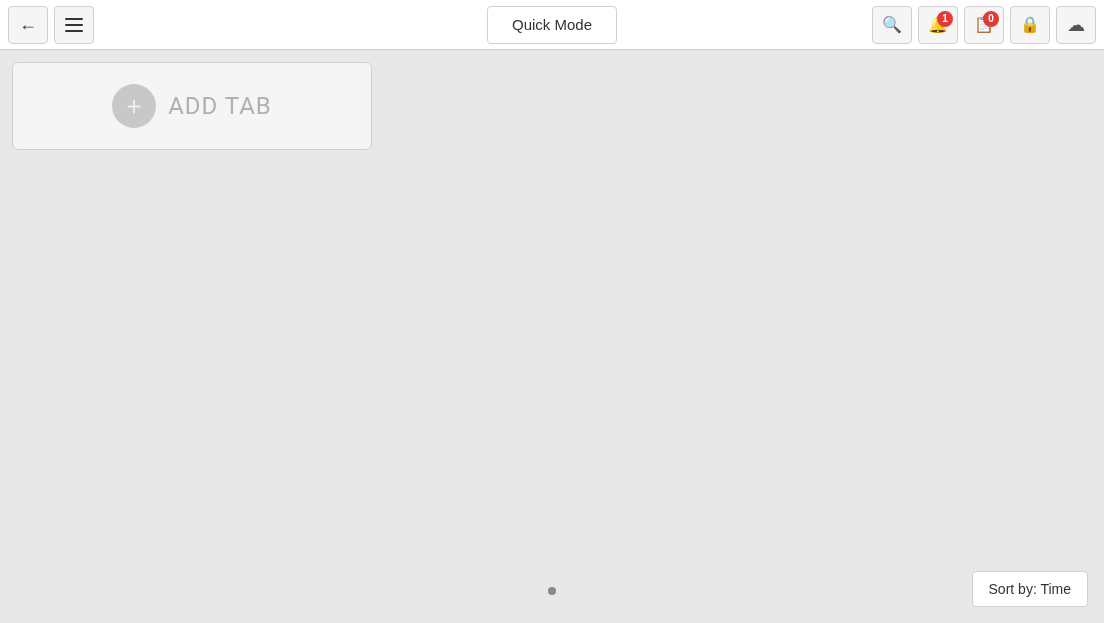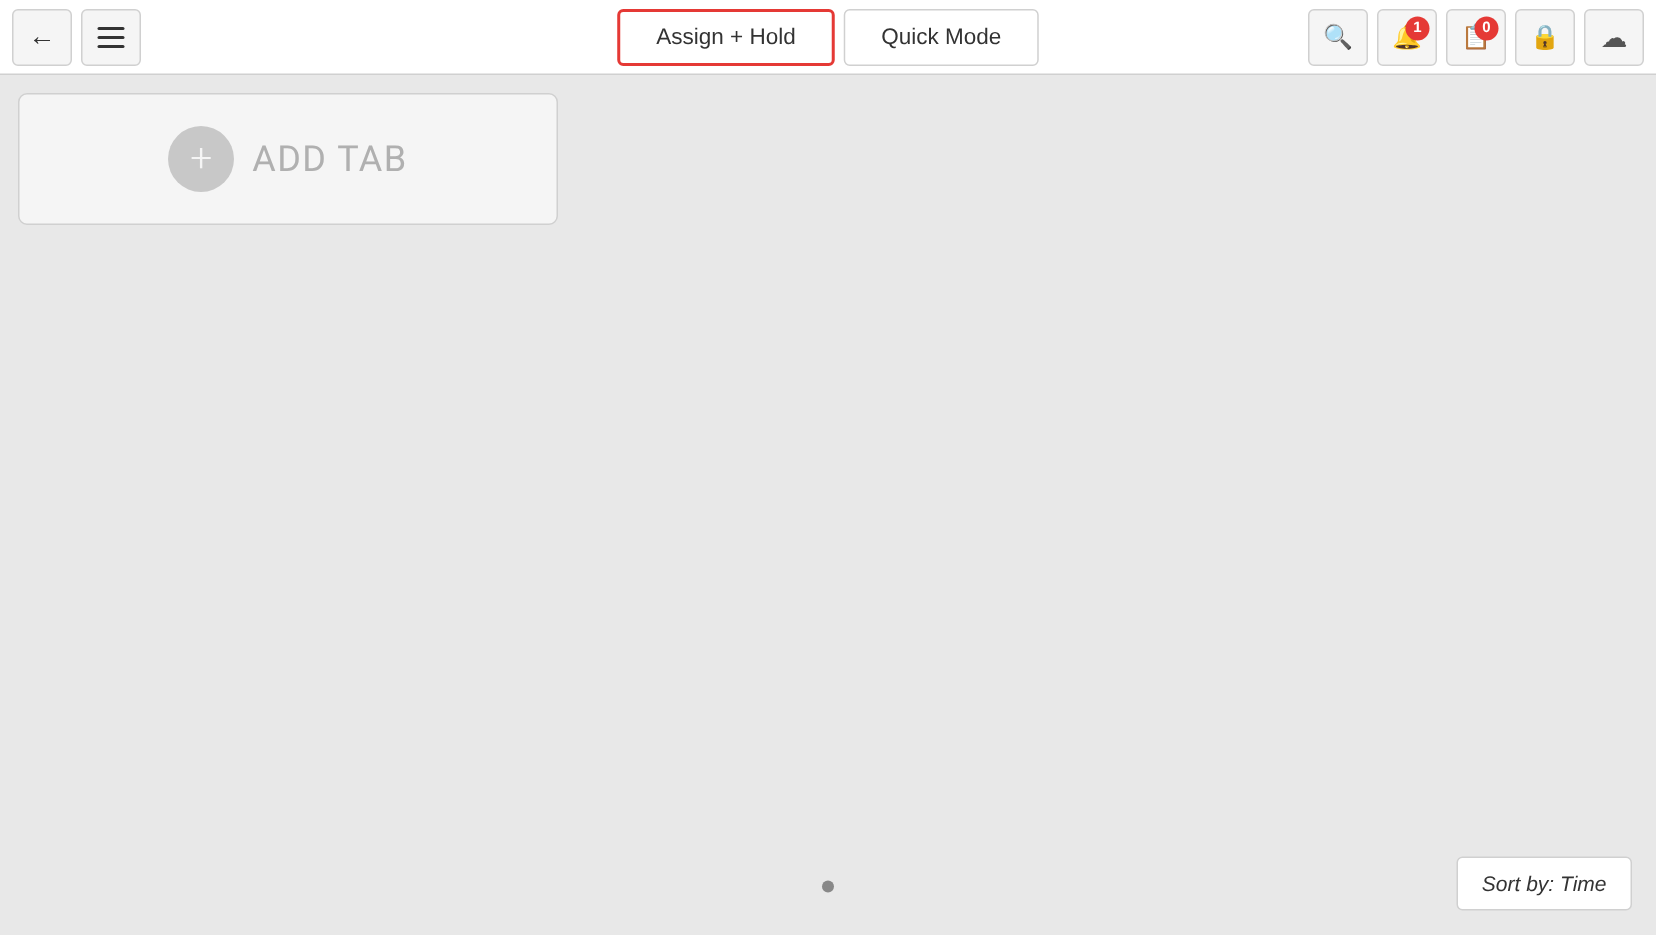--- a/index.html
+++ b/index.html
@@ -183,21 +183,20 @@
       padding: 0 16px;
       background: #ffffff;
       border: 1px solid #d0d0d0;
       border-radius: 4px;
       font-size: 14px;
       color: #333;
       cursor: pointer;
       display: flex;
       align-items: center;
       justify-content: center;
-      font-style: italic;
     }
 
     
     .hamburger-icon {
       display: flex;
       flex-direction: column;
       gap: 4px;
       align-items: center;
       justify-content: center;
     }
@@ -249,23 +248,20 @@
   </button>
   <button class="header-btn">
     <div class="hamburger-icon">
       <div class="hamburger-line"></div>
       <div class="hamburger-line"></div>
       <div class="hamburger-line"></div>
     </div>
   </button>
 
   <div class="header-center">
-    <button class="assign-hold-btn">
-      <span>Assign + Hold</span>
-    </button>
     <button class="quick-mode-btn">
       <span>Quick Mode</span>
     </button>
   </div>
 
   <div class="header-right">
     <button class="icon-btn">
       <span class="search-icon"></span>
     </button>
     <button class="icon-btn">

